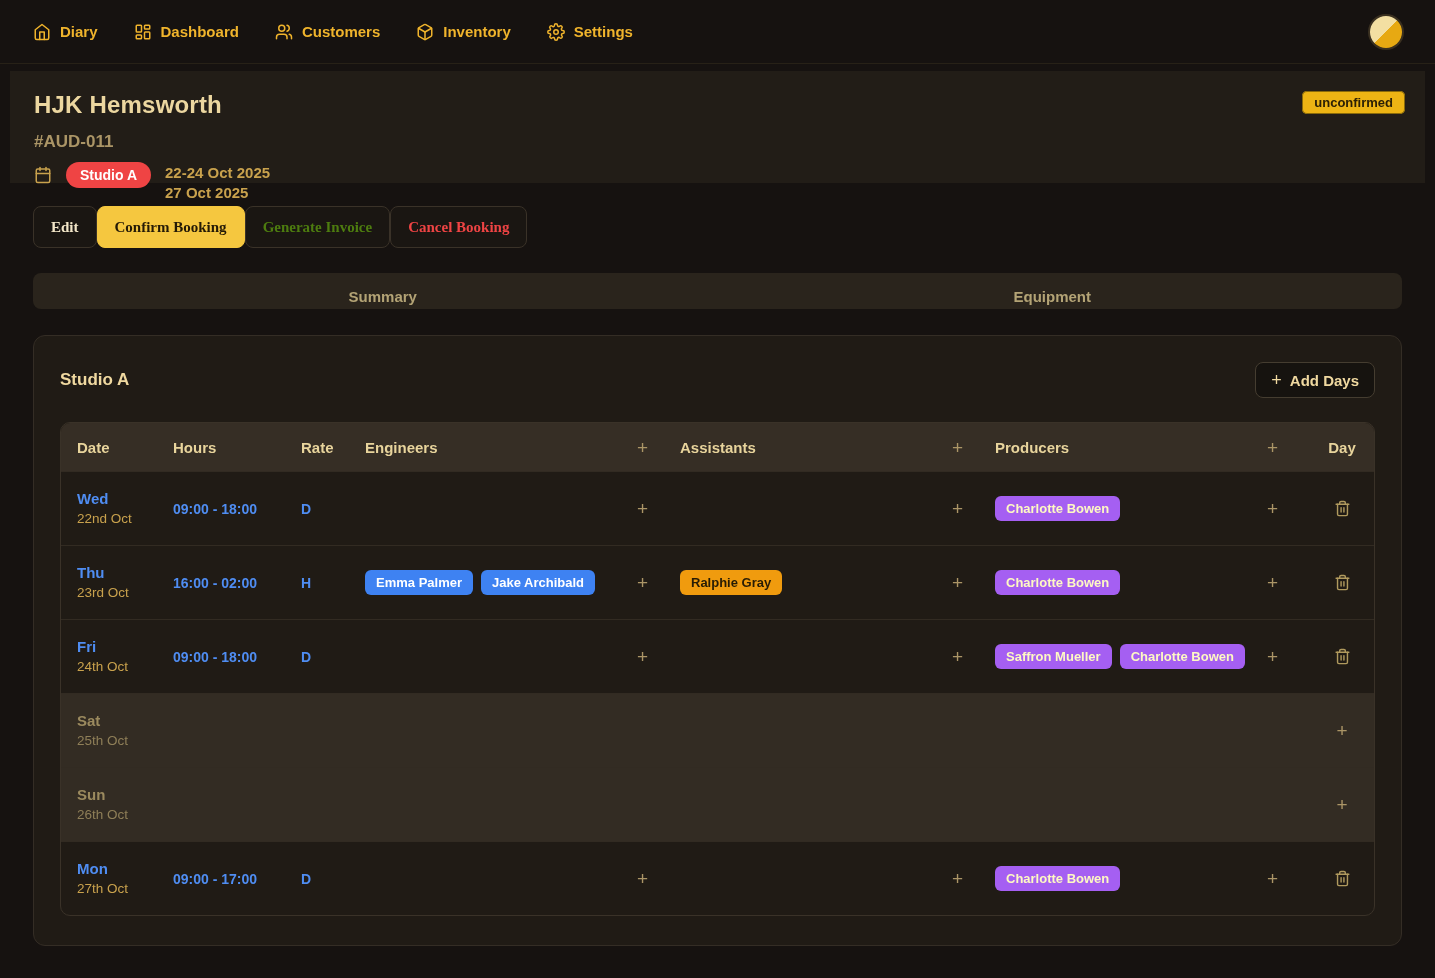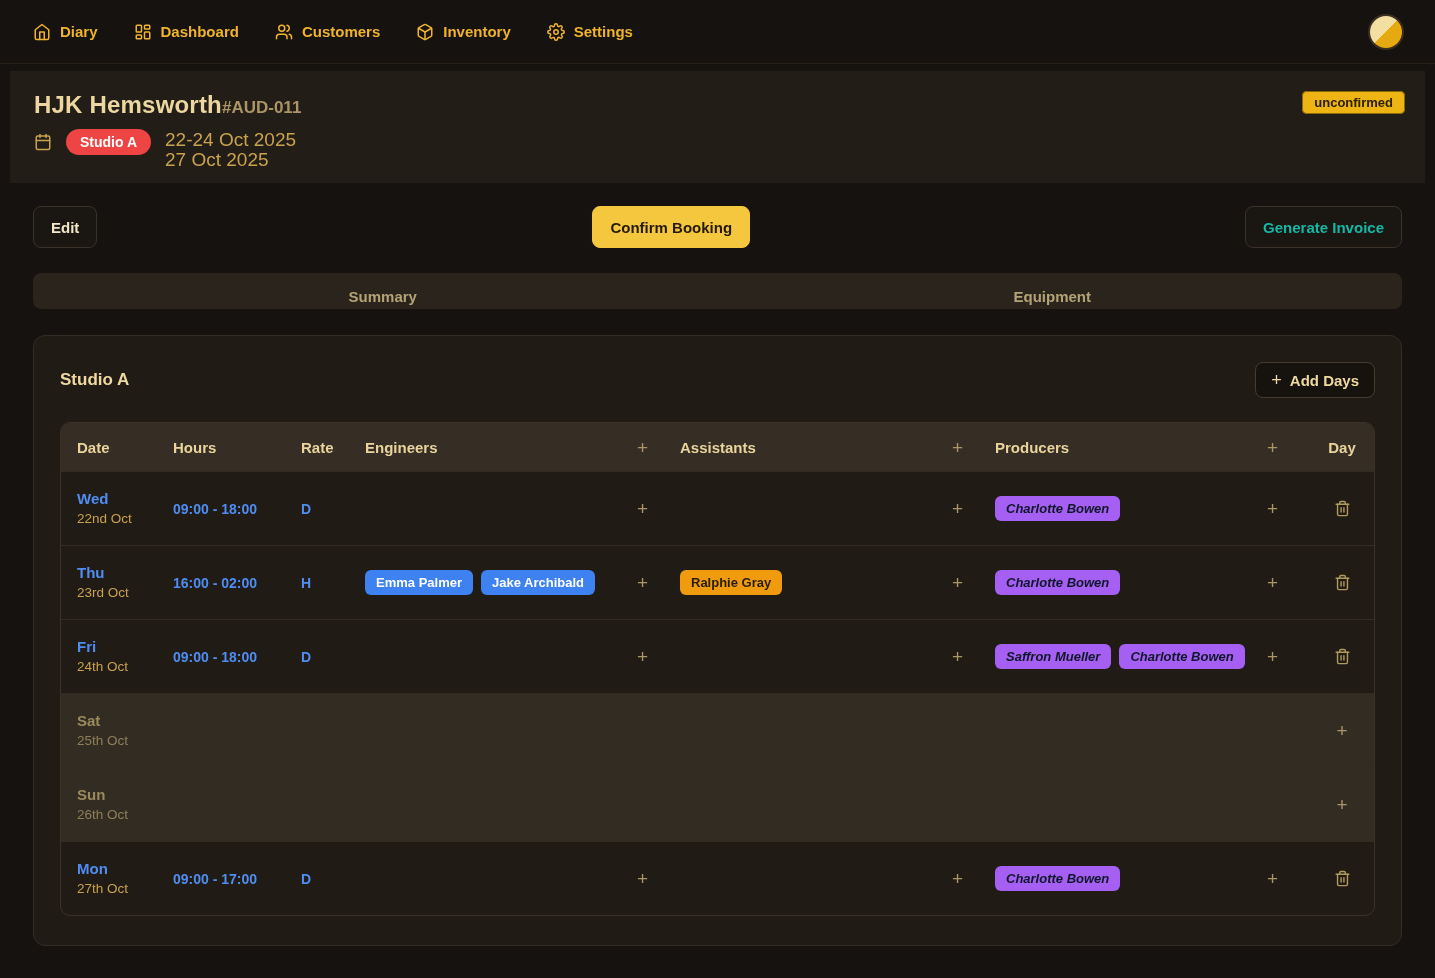--- a/index.html
+++ b/index.html
@@ -18,36 +18,36 @@
   svg{display:block;}
 
   
   .topnav{height:64px;padding:0 33px;display:flex;align-items:center;border-bottom:1px solid #272117;}
   .nav-items{display:flex;align-items:flex-end;gap:36px;}
   .nav-item{display:flex;align-items:center;gap:9px;color:var(--accent-gold);font-size:15px;font-weight:600;cursor:pointer;background:none;border:none;font-family:inherit;}
   .avatar{margin-left:auto;width:32px;height:32px;border-radius:50%;background:linear-gradient(135deg,#f3dfa2 0 50%,#e7a912 50% 100%);box-shadow:0 0 0 2px #3a3020;cursor:pointer;}
 
   
   .booking-header{margin:7px 10px 0;height:112px;background:var(--band-bg);padding:20px 24px;position:relative;}
-  .title-row{display:flex;align-items:baseline;}
+  .title-row{display:flex;align-items:baseline;gap:13px;flex-direction:column;}
   .page-title{font-size:24px;font-weight:bold;color:var(--title-gold);letter-spacing:.2px;}
   .booking-ref{font-size:17px;font-weight:600;color:var(--muted-gold);}
   .meta-row{display:flex;align-items:flex-start;gap:14px;margin-top:9px;}
   .calendar-wrap{color:var(--date-gold);margin-top:5px;}
   .studio-badge{background:var(--badge-red);color:#fff;font-size:14px;font-weight:bold;padding:4px 14px;border-radius:13px;line-height:18px;margin-top:1px;}
-  .dates{font-size:19px;color:var(--date-gold);font-weight:400;}
+  .dates{font-size:15px;color:var(--date-gold);font-weight:700;}
   .dates div{line-height:20px;}
   .dates div:first-child{margin-top:2px;}
   .status-badge{position:absolute;top:20px;right:20px;background:var(--status-amber);color:#2b2005;font-size:13px;font-weight:bold;padding:4px 12px;border-radius:5px;box-shadow:0 0 0 1px #8a6a0a inset;}
 
   
-  .actions-row{margin:23px 33px 0;display:flex;justify-content:space-between;}
+  .actions-row{margin:23px 33px 0;display:flex;justify-content:flex-start;font-family:Liberation Serif, serif;}
   .btn{height:42px;padding:0 17px;border-radius:8px;font-size:15px;font-weight:600;font-family:inherit;cursor:pointer;background:#1a1612;border:1px solid var(--border);color:#f2e6c8;}
   .btn-amber{background:#f5c73f;border-color:#f5c73f;color:#241a06;}
-  .btn-muted{color:#14b8a6;}
+  .btn-muted{color:#4d7c0f;}
   .btn-danger{color:var(--cancel-red);}
 
   
   .tabbar{margin:25px 33px 0;height:36px;background:var(--tabbar-bg);border-radius:8px;display:flex;padding:15px;}
   .tab{flex:1;border:none;background:transparent;border-radius:7px;font-family:inherit;font-size:15px;font-weight:600;color:#b3a375;cursor:pointer;}
   .tab.active{background:var(--tab-active-bg);color:#f0d690;}
 
   
   .card{margin:26px 33px 0;height:611px;background:var(--card-bg);border:1px solid #342d25;border-radius:12px;padding:26px;}
   .card-head{display:flex;justify-content:space-between;align-items:center;height:36px;}
@@ -67,21 +67,21 @@
   .date-cell .day-name{font-size:15px;font-weight:600;color:var(--blue);line-height:20px;cursor:pointer;}
   .date-cell .day-date{font-size:13.5px;color:var(--date-gold);line-height:19px;}
   .weekend .day-name{color:#9b8a5e;cursor:default;}
   .weekend .day-date{color:#8f7f58;}
   .hours-cell,.rate-cell{font-size:14px;font-weight:600;color:var(--blue);cursor:pointer;}
   .people-cell{display:flex;align-items:center;justify-content:space-between;padding-right:28px;height:100%;}
   .badges{display:flex;align-items:center;gap:8px;flex-wrap:wrap;}
   .badge{font-size:13px;font-weight:600;padding:5px 11px;border-radius:6px;cursor:pointer;white-space:nowrap;}
   .badge.engineer{background:var(--badge-blue);color:#fff;}
   .badge.assistant{background:var(--badge-amber);color:#271c05;}
-  .badge.producer{background:var(--badge-purple);color:#0f172a;font-style:italic;}
+  .badge.producer{background:var(--badge-purple);color:#fef9c3;}
   .day-cell{display:flex;justify-content:center;align-items:center;}
   .trash-btn{background:none;border:none;color:#b09a5e;cursor:pointer;padding:3px;}
 </style>
 </head>
 <body>
 
 <header class="topnav">
   <nav class="nav-items">
     <button class="nav-item">
       <span>
@@ -157,20 +157,21 @@
       <div>27 Oct 2025</div>
     </div>
   </div>
   <span class="status-badge">unconfirmed</span>
 </section>
 
 <div class="actions-row">
   <button class="btn">Edit</button>
   <button class="btn btn-amber">Confirm Booking</button>
   <button class="btn btn-muted">Generate Invoice</button>
+  <button class="btn btn-danger">Cancel Booking</button>
 </div>
 
 <div class="tabbar">
   <button class="tab">Summary</button>
   <button class="tab">Equipment</button>
 </div>
 
 <section class="card">
   <div class="card-head">
     <h2 class="panel-title">Studio A</h2>

